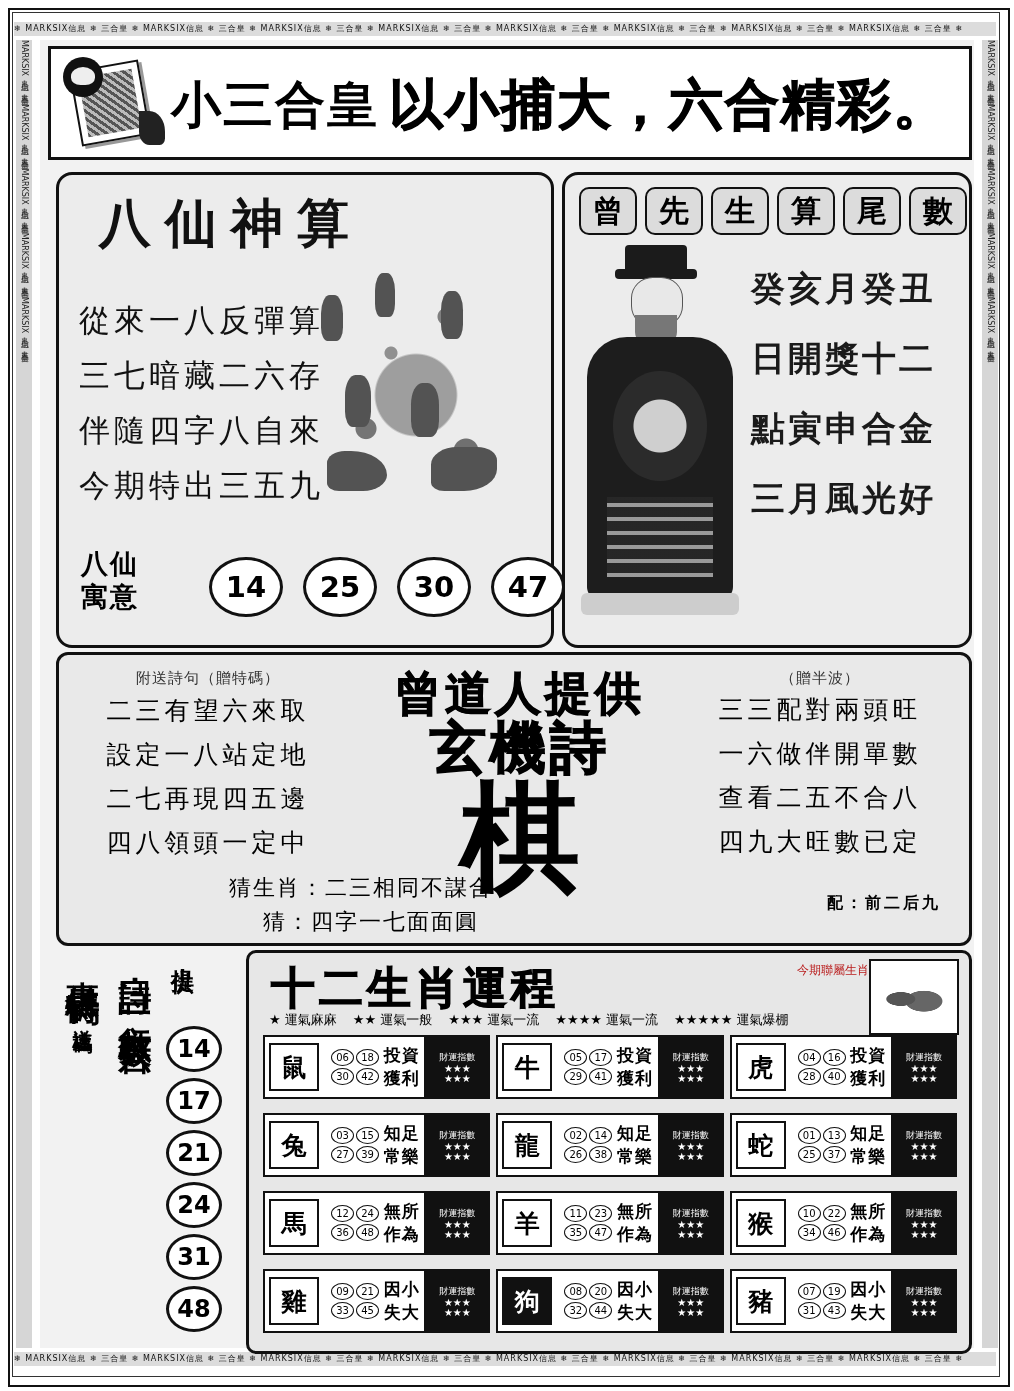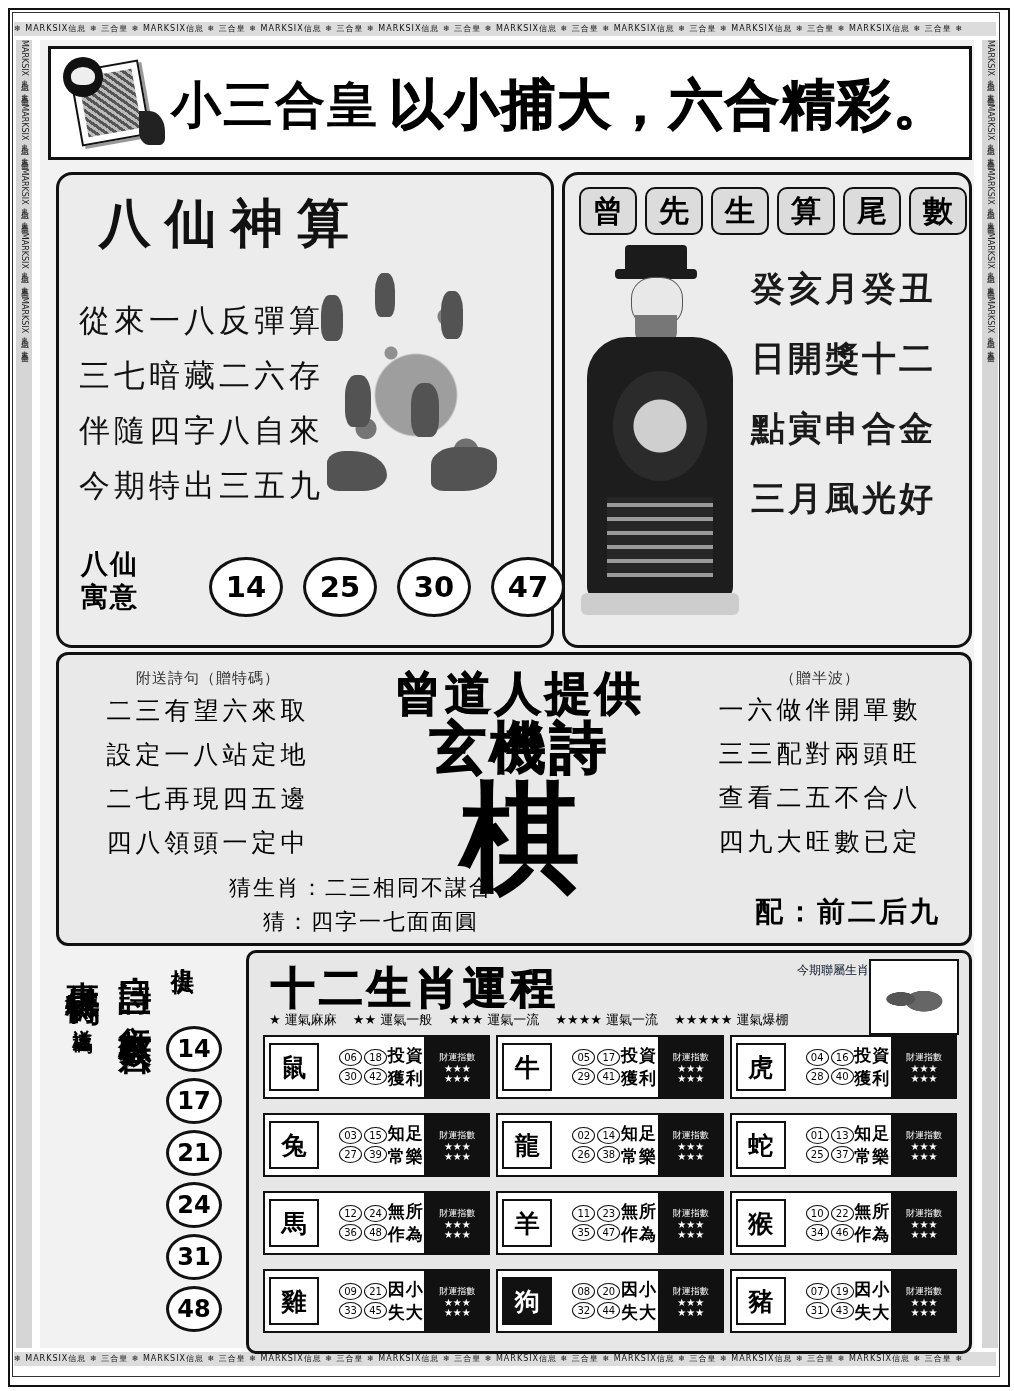--- a/index.html
+++ b/index.html
@@ -88,21 +88,21 @@
   .xj-right .cap{font-size:15px;letter-spacing:1px;color:#333;}
   .xj-right .ln{font-size:25px;line-height:44px;letter-spacing:4px;font-family:"DejaVu Serif","Liberation Serif",serif;}
   .xj-head1{position:absolute;left:296px;top:8px;width:330px;text-align:center;font-size:46px;font-weight:bold;
       font-family:"DejaVu Serif","Liberation Serif",serif;letter-spacing:4px;-webkit-text-stroke:1px #000;}
   .xj-head2{position:absolute;left:296px;top:56px;width:330px;text-align:center;font-size:56px;font-weight:bold;
       font-family:"DejaVu Serif","Liberation Serif",serif;letter-spacing:4px;-webkit-text-stroke:1.5px #000;}
   .xj-big{position:absolute;left:296px;top:118px;width:330px;text-align:center;font-size:120px;line-height:128px;
       font-weight:bold;font-family:"DejaVu Serif","Liberation Serif",serif;}
   .xj-guess{position:absolute;left:170px;top:216px;font-size:22px;line-height:34px;letter-spacing:2px;
       font-family:"DejaVu Serif","Liberation Serif",serif;}
-  .xj-pair{position:absolute;right:28px;top:238px;font-size:28px;letter-spacing:3px;font-weight:bold;
+  .xj-pair{position:absolute;right:28px;top:238px;font-size:16px;letter-spacing:3px;font-weight:bold;
       font-family:Liberation Mono, monospace;}
 
   
   #panel-special{left:56px;top:950px;width:180px;height:398px;background:#f2f2f2;border:none;}
   .vcol{position:absolute;top:4px;writing-mode:vertical-rl;text-orientation:upright;
       font-family:"DejaVu Serif","Liberation Serif",serif;font-weight:bold;}
   .vcol.c1{left:4px;font-size:34px;letter-spacing:4px;}
   .vcol.c1 .sub{font-size:20px;letter-spacing:2px;}
   .vcol.c2{left:56px;font-size:33px;letter-spacing:3px;}
   .vcol.c3{left:112px;font-size:23px;letter-spacing:2px;top:2px;}
@@ -111,30 +111,30 @@
       display:flex;align-items:center;justify-content:center;font-size:24px;font-weight:bold;}
 
   
   #panel-zodiac{left:246px;top:950px;width:720px;height:398px;background:#e7e7e7;border:3px solid #111;border-radius:10px;}
   .zod-title{position:absolute;left:22px;top:6px;font-size:44px;font-weight:bold;letter-spacing:4px;
       font-family:"DejaVu Serif","Liberation Serif",serif;-webkit-text-stroke:1px #000;}
   .zod-corner{position:absolute;right:10px;top:6px;width:86px;height:72px;border:2px solid #111;background:#fff;}
   .zod-corner .dog{position:absolute;left:10px;top:16px;width:66px;height:44px;
       background:radial-gradient(ellipse at 30% 50%,#555 0 14px,transparent 15px),
                  radial-gradient(ellipse at 65% 55%,#666 0 18px,transparent 19px);}
-  .zod-corner-label{position:absolute;right:100px;top:10px;font-size:12px;line-height:15px;text-align:right;color:#0f172a;}
+  .zod-corner-label{position:absolute;right:100px;top:10px;font-size:12px;line-height:15px;text-align:right;color:#b91c1c;}
   .zod-legend{position:absolute;left:20px;top:58px;width:640px;display:flex;gap:16px;font-size:13px;align-items:center;}
   .zod-legend span{white-space:nowrap;}
   .zod-grid{position:absolute;left:14px;top:82px;width:694px;display:grid;grid-template-columns:repeat(3,1fr);
       grid-auto-rows:72px;gap:6px 6px;}
   .zcell{position:relative;background:#fff;border:2px solid #111;height:60px;display:flex;align-items:center;}
   .zname{width:46px;height:44px;margin-left:4px;border:2px solid #111;background:#fff;display:flex;align-items:center;
       justify-content:center;font-size:25px;font-weight:bold;font-family:"DejaVu Serif","Liberation Serif",serif;}
   .zname.inv{background:#111;color:#fff;}
-  .znums{width:48px;display:flex;flex-wrap:wrap;gap:2px;margin-left:20px;text-align:center;}
+  .znums{width:48px;display:flex;flex-wrap:wrap;gap:2px;margin-left:12px;text-align:center;}
   .znums i{width:21px;height:15px;border:1px solid #111;border-radius:50%;font-style:normal;font-size:10px;
       display:flex;align-items:center;justify-content:center;background:#fff;}
   .zdesc{flex:1;text-align:center;font-size:17px;font-weight:bold;letter-spacing:1px;
       font-family:"DejaVu Serif","Liberation Serif",serif;}
   .zstars{width:62px;border-left:2px solid #111;height:100%;display:flex;flex-direction:column;
       align-items:center;justify-content:center;background:#111;color:#fff;}
   .zstars .cap{font-size:9px;letter-spacing:0;}
   .zstars .s{font-size:10px;line-height:10px;color:#fff;}
 </style>
 </head>
@@ -230,22 +230,22 @@
       <div class="ln">二三有望六來取</div>
       <div class="ln">設定一八站定地</div>
       <div class="ln">二七再現四五邊</div>
       <div class="ln">四八領頭一定中</div>
     </div>
     <div class="xj-head1">曾道人提供</div>
     <div class="xj-head2">玄機詩</div>
     <div class="xj-big">棋</div>
     <div class="xj-right">
       <div class="cap">（贈半波）</div>
+      <div class="ln">三三配對兩頭旺</div>
       <div class="ln">一六做伴開單數</div>
-      <div class="ln">三三配對兩頭旺</div>
       <div class="ln">查看二五不合八</div>
       <div class="ln">四九大旺數已定</div>
     </div>
     <div class="xj-guess">
       <div>猜生肖：二三相同不謀合</div>
       <div style="padding-left:34px">猜：四字一七面面圓</div>
     </div>
     <div class="xj-pair">配：前二后九</div>
   </div>
 

